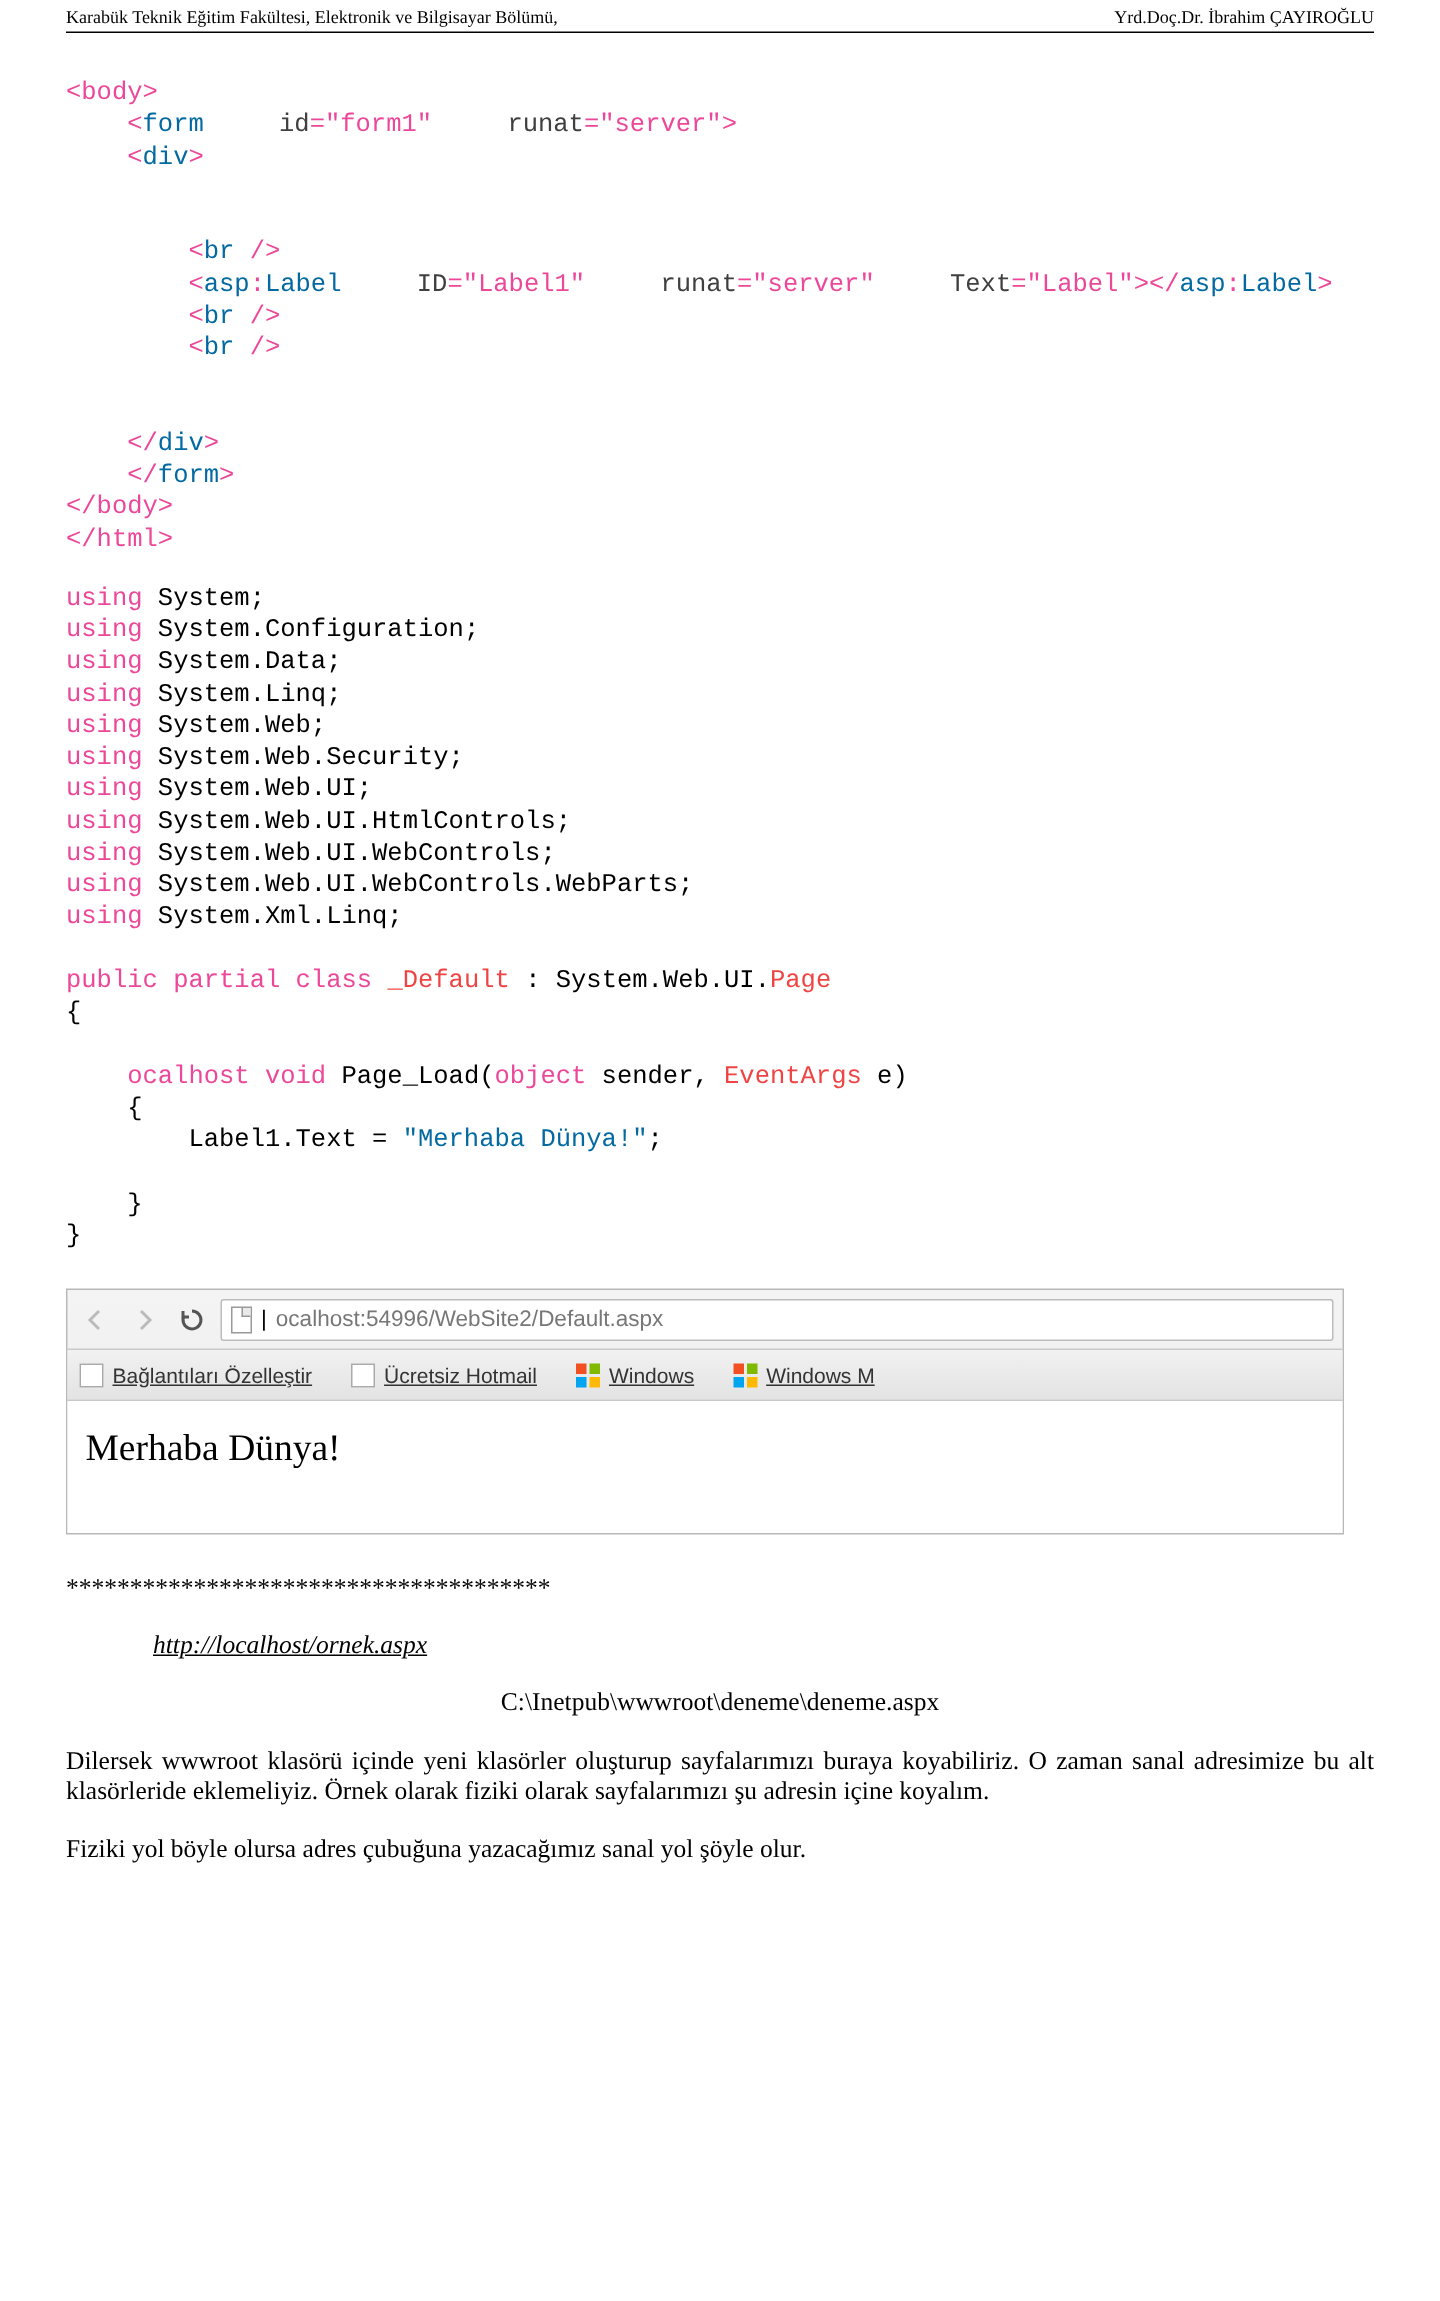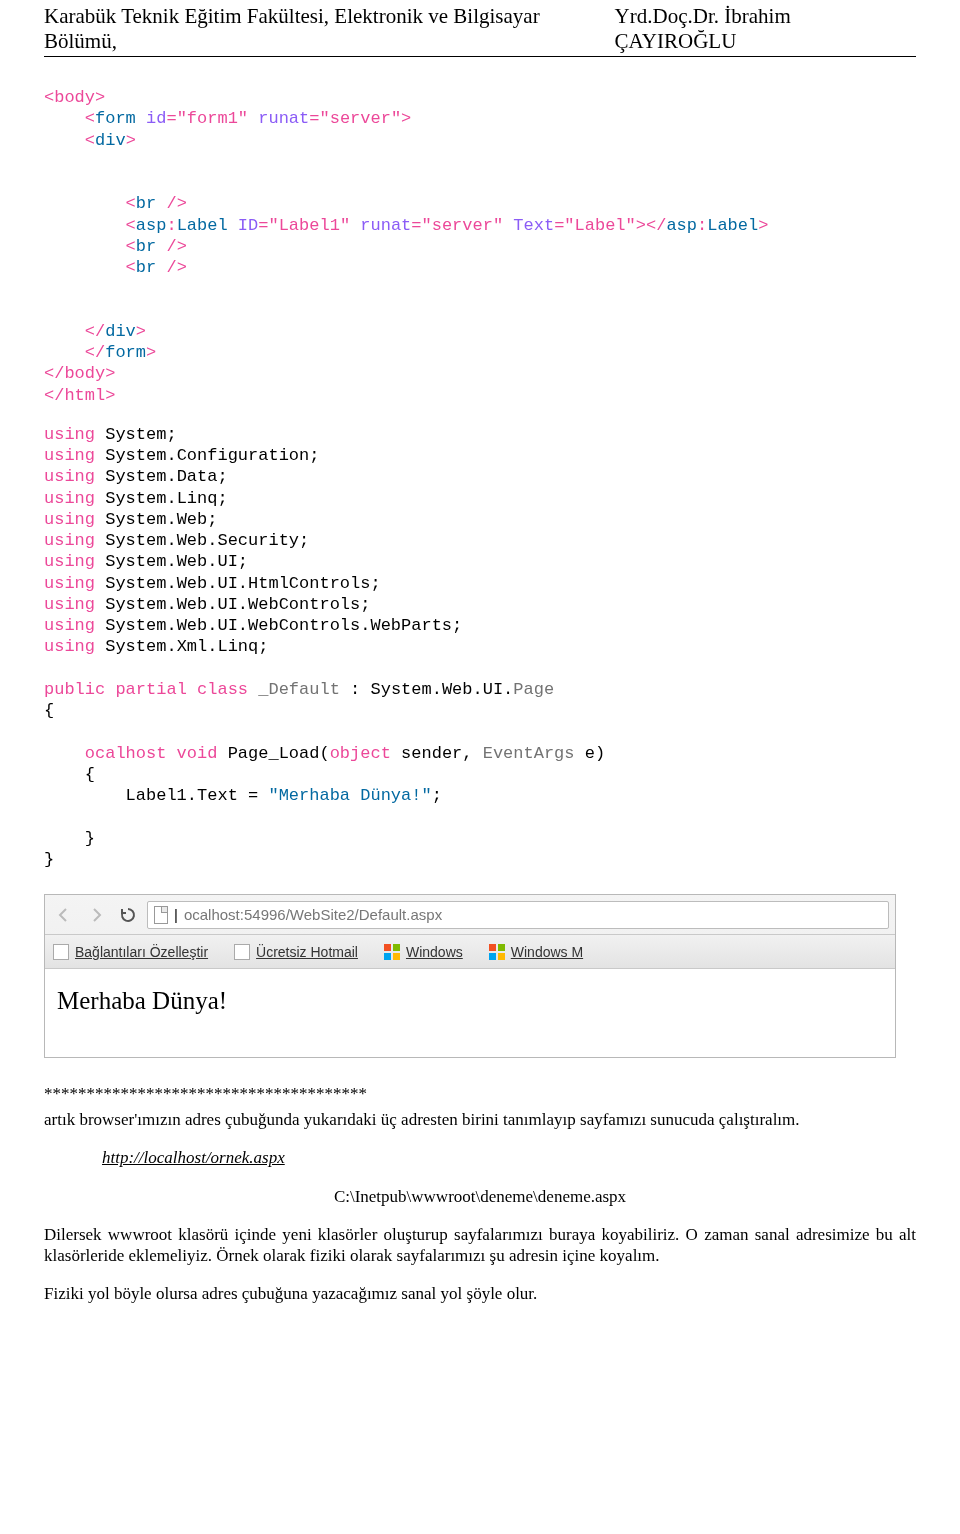--- a/index.html
+++ b/index.html
@@ -9,36 +9,36 @@
     background: #fff;
     color: #000;
     width: 960px;
   }
   .page {
     padding: 0 44px 44px 44px;
   }
   .header-row {
     display: flex;
     justify-content: space-between;
-    font-size: 21px;
+    font-size: 12px;
     padding: 4px 0 2px 0;
     border-bottom: 1.5px solid #000;
     margin: 0 0 2px 0;
   }
   .hr-block { height: 28px; }
   .code {
     font-family: Consolas, "Courier New", monospace;
     font-size: 17px;
     white-space: pre;
     line-height: 1.25;
   }
   .c-blue   { color: #ec4899; }
   .c-maroon { color: #0369a1; }
-  .c-redatt { color: #8b5cf6; }
-  .c-teal   { color: #737373; }
+  .c-redatt { color: #404040; padding-left: 40px; }
+  .c-teal   { color: #ef4444; }
   .browser-shot {
     margin-top: 24px;
     width: 852px;
     border: 1px solid #b8b8b8;
     background: linear-gradient(#f4f4f4,#e9e9e9);
   }
   .nav-row {
     display: flex;
     align-items: center;
     height: 40px;
@@ -219,18 +219,17 @@
           </div>
         <span>Windows M</span>
       </div>
     </div>
     <div class="content-panel">
       <span>Merhaba Dünya!</span>
     </div>
   </div>
 
   <div class="stars">**************************************</div>
-  <div class="body-text mt-tiny">artık browser'ımızın adres çubuğunda yukarıdaki üç adresten birini tanımlayıp sayfamızı sunucuda çalıştıralım.</div>
   <div class="body-text indent link mt-small">http://localhost/ornek.aspx</div>
   <div class="body-text center mt-small">C:\Inetpub\wwwroot\deneme\deneme.aspx</div>
   <div class="body-text mt-small">Dilersek wwwroot klasörü içinde yeni klasörler oluşturup sayfalarımızı buraya koyabiliriz. O zaman sanal adresimize bu alt klasörleride eklemeliyiz. Örnek olarak fiziki olarak sayfalarımızı şu adresin içine koyalım.</div>
   <div class="body-text mt-small">Fiziki yol böyle olursa adres çubuğuna yazacağımız sanal yol şöyle olur.</div>
 </div>
 
 </body></html>

